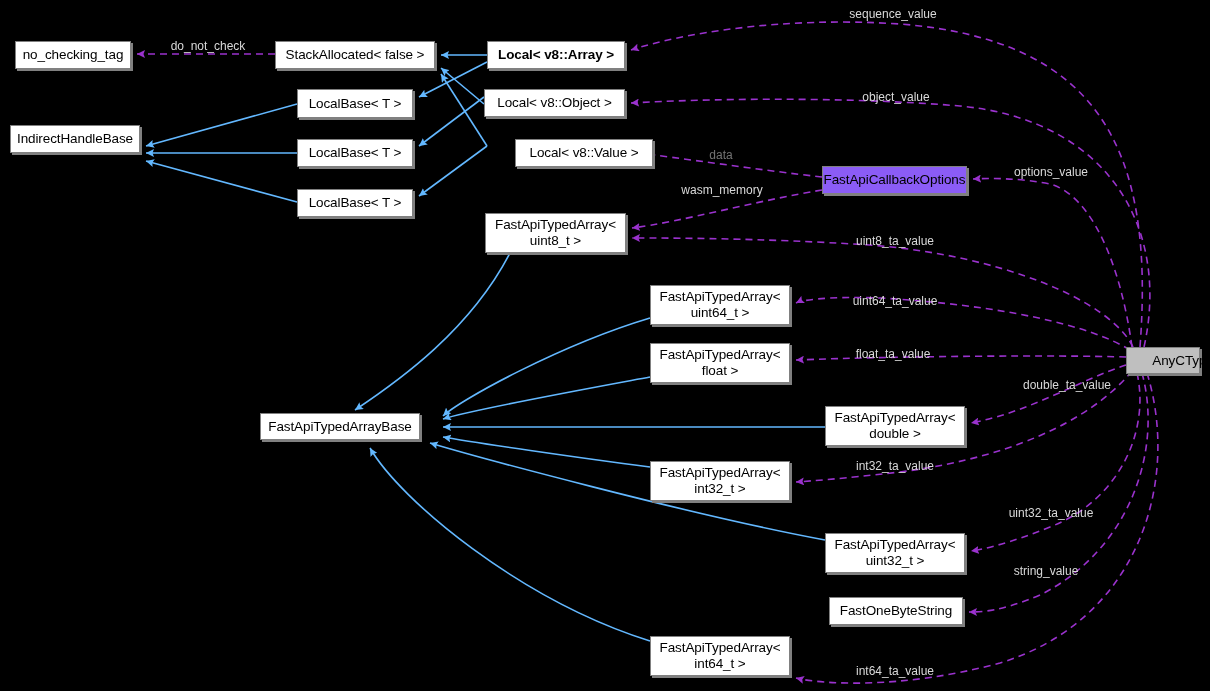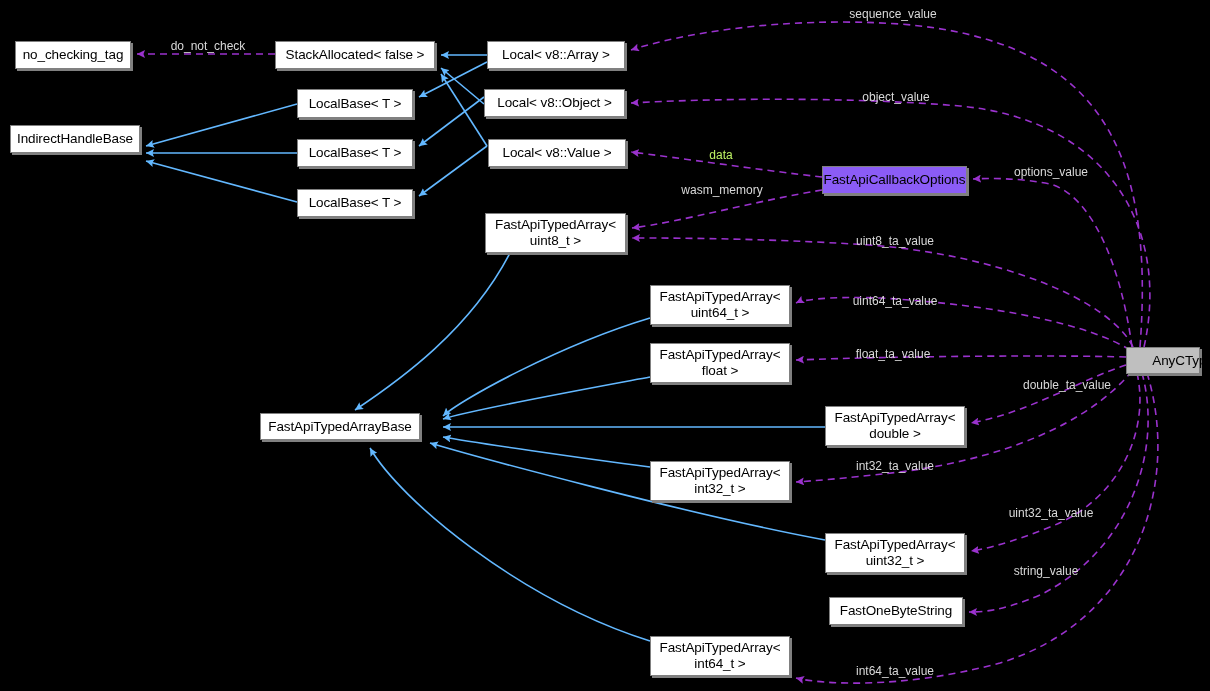--- a/index.html
+++ b/index.html
@@ -102,23 +102,23 @@
       </g>
   </svg>
 
   <div id="nodes-layer">
       <div class="node" style="left: 15px; top: 41px; width: 116px; height: 28px; background: rgb(255, 255, 255); border-color: rgb(128, 128, 128);">no_checking_tag</div>
       <div class="node" style="left: 275px; top: 41px; width: 160px; height: 28px; background: rgb(255, 255, 255); border-color: rgb(128, 128, 128);">StackAllocated&lt; false &gt;</div>
       <div class="node" style="left: 297px; top: 89px; width: 116px; height: 29px; background: rgb(255, 255, 255); border-color: rgb(128, 128, 128);">LocalBase&lt; T &gt;</div>
       <div class="node" style="left: 297px; top: 139px; width: 116px; height: 28px; background: rgb(255, 255, 255); border-color: rgb(128, 128, 128);">LocalBase&lt; T &gt;</div>
       <div class="node" style="left: 297px; top: 189px; width: 116px; height: 28px; background: rgb(255, 255, 255); border-color: rgb(128, 128, 128);">LocalBase&lt; T &gt;</div>
       <div class="node" style="left: 10px; top: 125px; width: 130px; height: 28px; background: rgb(255, 255, 255); border-color: rgb(128, 128, 128);">IndirectHandleBase</div>
-      <div class="node" style="left: 487px; top: 41px; width: 138px; height: 28px; background: rgb(255, 255, 255); border-color: rgb(128, 128, 128);">Local&lt; v8::Array &gt;</div>
+      <div class="node" style="left: 487px; top: 41px; width: 138px; height: 28px; background: rgb(255, 255, 255); border-color: rgb(128, 128, 128); font-weight: bold;">Local&lt; v8::Array &gt;</div>
       <div class="node" style="left: 484px; top: 89px; width: 141px; height: 28px; background: rgb(255, 255, 255); border-color: rgb(128, 128, 128);">Local&lt; v8::Object &gt;</div>
-      <div class="node" style="left: 488px; top: 139px; width: 138px; height: 28px; background: rgb(255, 255, 255); border-color: rgb(128, 128, 128);">Local&lt; v8::Value &gt;</div>
+      <div class="node" style="left: 515px; top: 139px; width: 138px; height: 28px; background: rgb(255, 255, 255); border-color: rgb(128, 128, 128);">Local&lt; v8::Value &gt;</div>
       <div class="node" style="left: 485px; top: 213px; width: 141px; height: 40px; background: rgb(255, 255, 255); border-color: rgb(128, 128, 128);">FastApiTypedArray&lt;
 uint8_t &gt;</div>
       <div class="node" style="left: 822px; top: 166px; width: 145px; height: 28px; background: #8b5cf6; border-color: rgb(128, 128, 128);">FastApiCallbackOptions</div>
       <div class="node" style="left: 650px; top: 285px; width: 140px; height: 40px; background: rgb(255, 255, 255); border-color: rgb(128, 128, 128);">FastApiTypedArray&lt;
 uint64_t &gt;</div>
       <div class="node" style="left: 650px; top: 343px; width: 140px; height: 40px; background: rgb(255, 255, 255); border-color: rgb(128, 128, 128);">FastApiTypedArray&lt;
 float &gt;</div>
       <div class="node" style="left: 825px; top: 406px; width: 140px; height: 40px; background: rgb(255, 255, 255); border-color: rgb(128, 128, 128);">FastApiTypedArray&lt;
 double &gt;</div>
       <div class="node" style="left: 260px; top: 413px; width: 160px; height: 27px; background: rgb(255, 255, 255); border-color: rgb(128, 128, 128);">FastApiTypedArrayBase</div>
@@ -128,21 +128,21 @@
 uint32_t &gt;</div>
       <div class="node" style="left: 829px; top: 597px; width: 134px; height: 28px; background: rgb(255, 255, 255); border-color: rgb(128, 128, 128);">FastOneByteString</div>
       <div class="node" style="left: 650px; top: 636px; width: 140px; height: 40px; background: rgb(255, 255, 255); border-color: rgb(128, 128, 128);">FastApiTypedArray&lt;
 int64_t &gt;</div>
       <div class="node current" style="left: 1126px; top: 347px; width: 74px; height: 27px; background: rgb(191, 191, 191); border-color: rgb(128, 128, 128);">AnyCType</div>
     </div>
   <div id="labels-layer">
       <div class="edge-label" style="left: 208px; top: 46px; color: rgb(217, 217, 217);">do_not_check</div>
       <div class="edge-label" style="left: 893px; top: 14px; color: rgb(217, 217, 217);">sequence_value</div>
       <div class="edge-label" style="left: 896px; top: 97px; color: rgb(217, 217, 217);">object_value</div>
-      <div class="edge-label" style="left: 721px; top: 155px; color: #bef264;">data</div>
+      <div class="edge-label" style="left: 721px; top: 155px; color: #737373;">data</div>
       <div class="edge-label" style="left: 1051px; top: 172px; color: rgb(217, 217, 217);">options_value</div>
       <div class="edge-label" style="left: 722px; top: 190px; color: rgb(217, 217, 217);">wasm_memory</div>
       <div class="edge-label" style="left: 895px; top: 241px; color: rgb(217, 217, 217);">uint8_ta_value</div>
       <div class="edge-label" style="left: 895px; top: 301px; color: rgb(217, 217, 217);">uint64_ta_value</div>
       <div class="edge-label" style="left: 893px; top: 354px; color: rgb(217, 217, 217); text-align: right;">float_ta_value</div>
       <div class="edge-label" style="left: 1051px; top: 385px; color: rgb(217, 217, 217); margin-left: 16px;">double_ta_value</div>
       <div class="edge-label" style="left: 895px; top: 466px; color: rgb(217, 217, 217);">int32_ta_value</div>
       <div class="edge-label" style="left: 1051px; top: 513px; color: rgb(217, 217, 217);">uint32_ta_value</div>
       <div class="edge-label" style="left: 1046px; top: 571px; color: rgb(217, 217, 217);">string_value</div>
       <div class="edge-label" style="left: 895px; top: 671px; color: rgb(217, 217, 217);">int64_ta_value</div>

